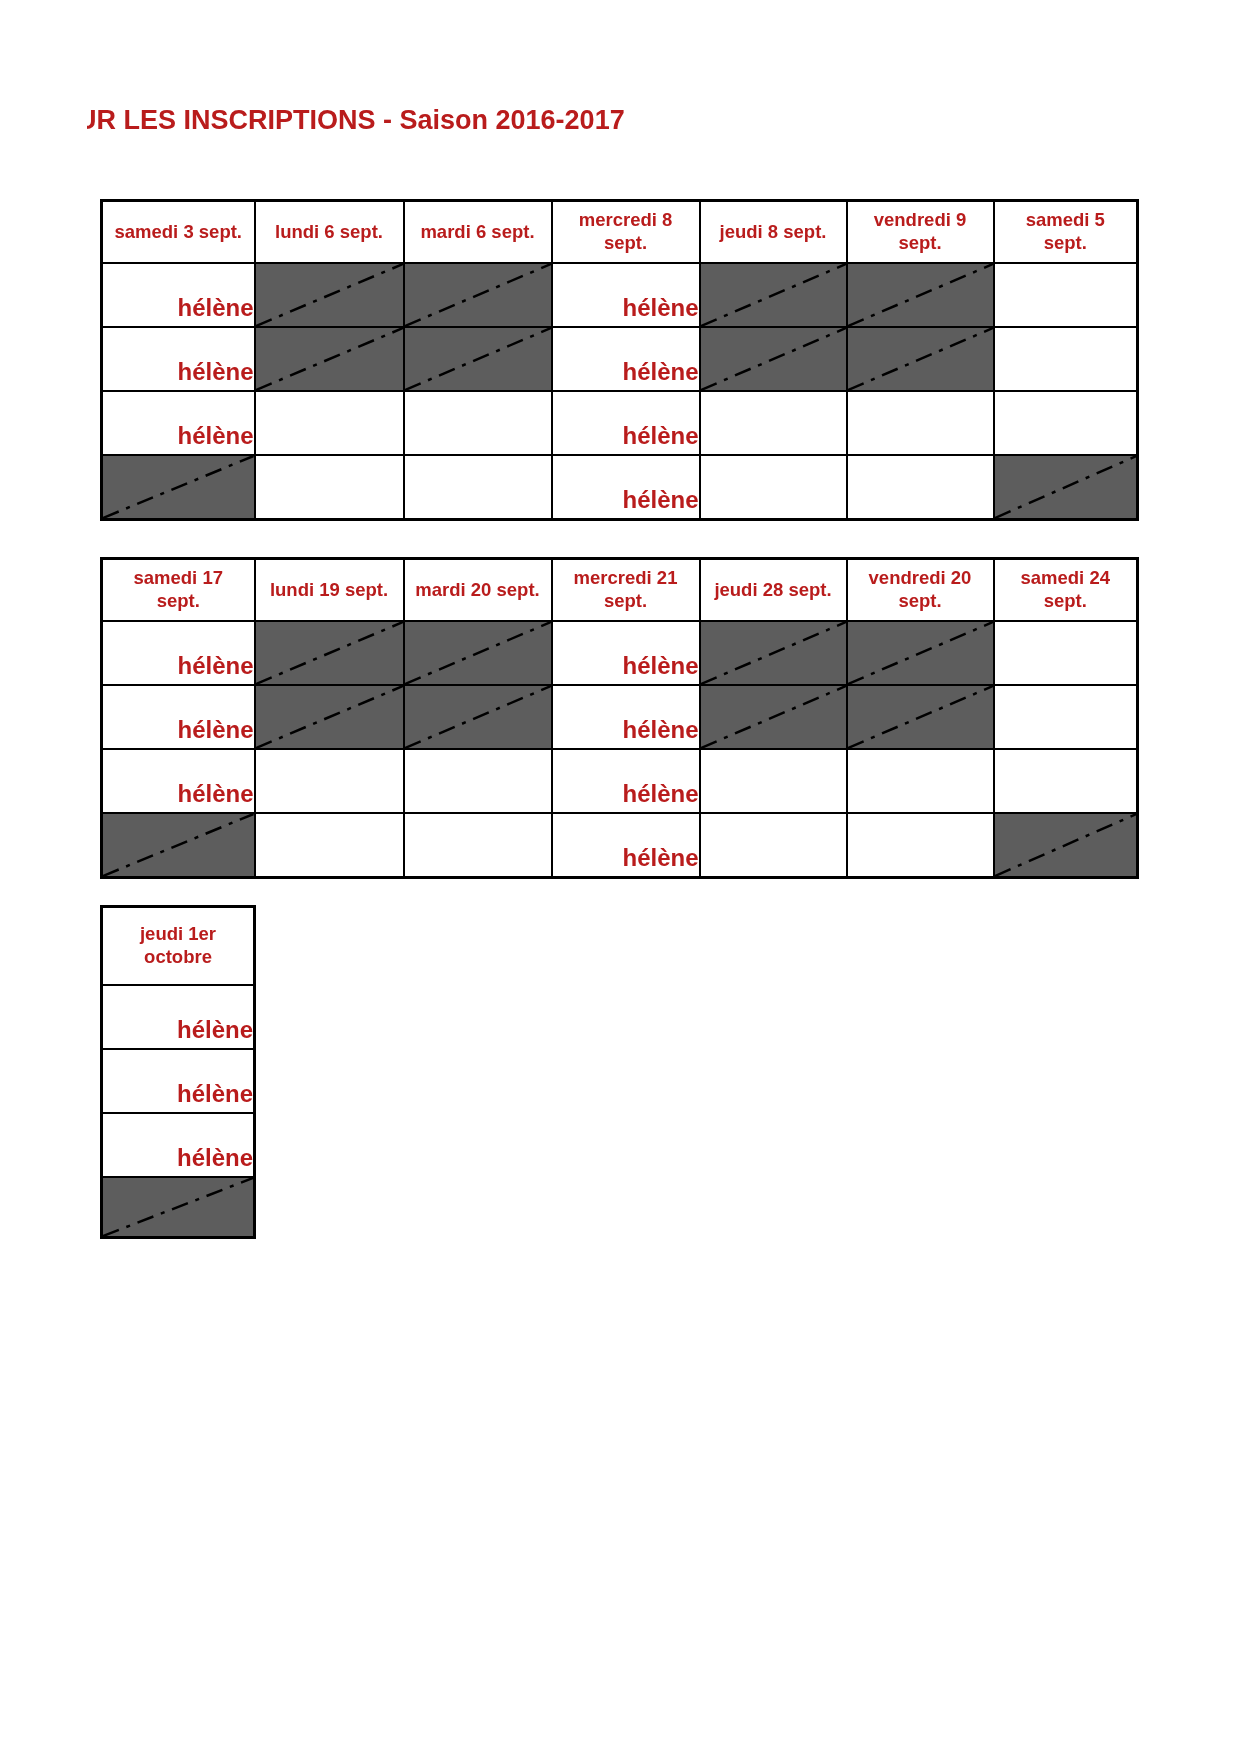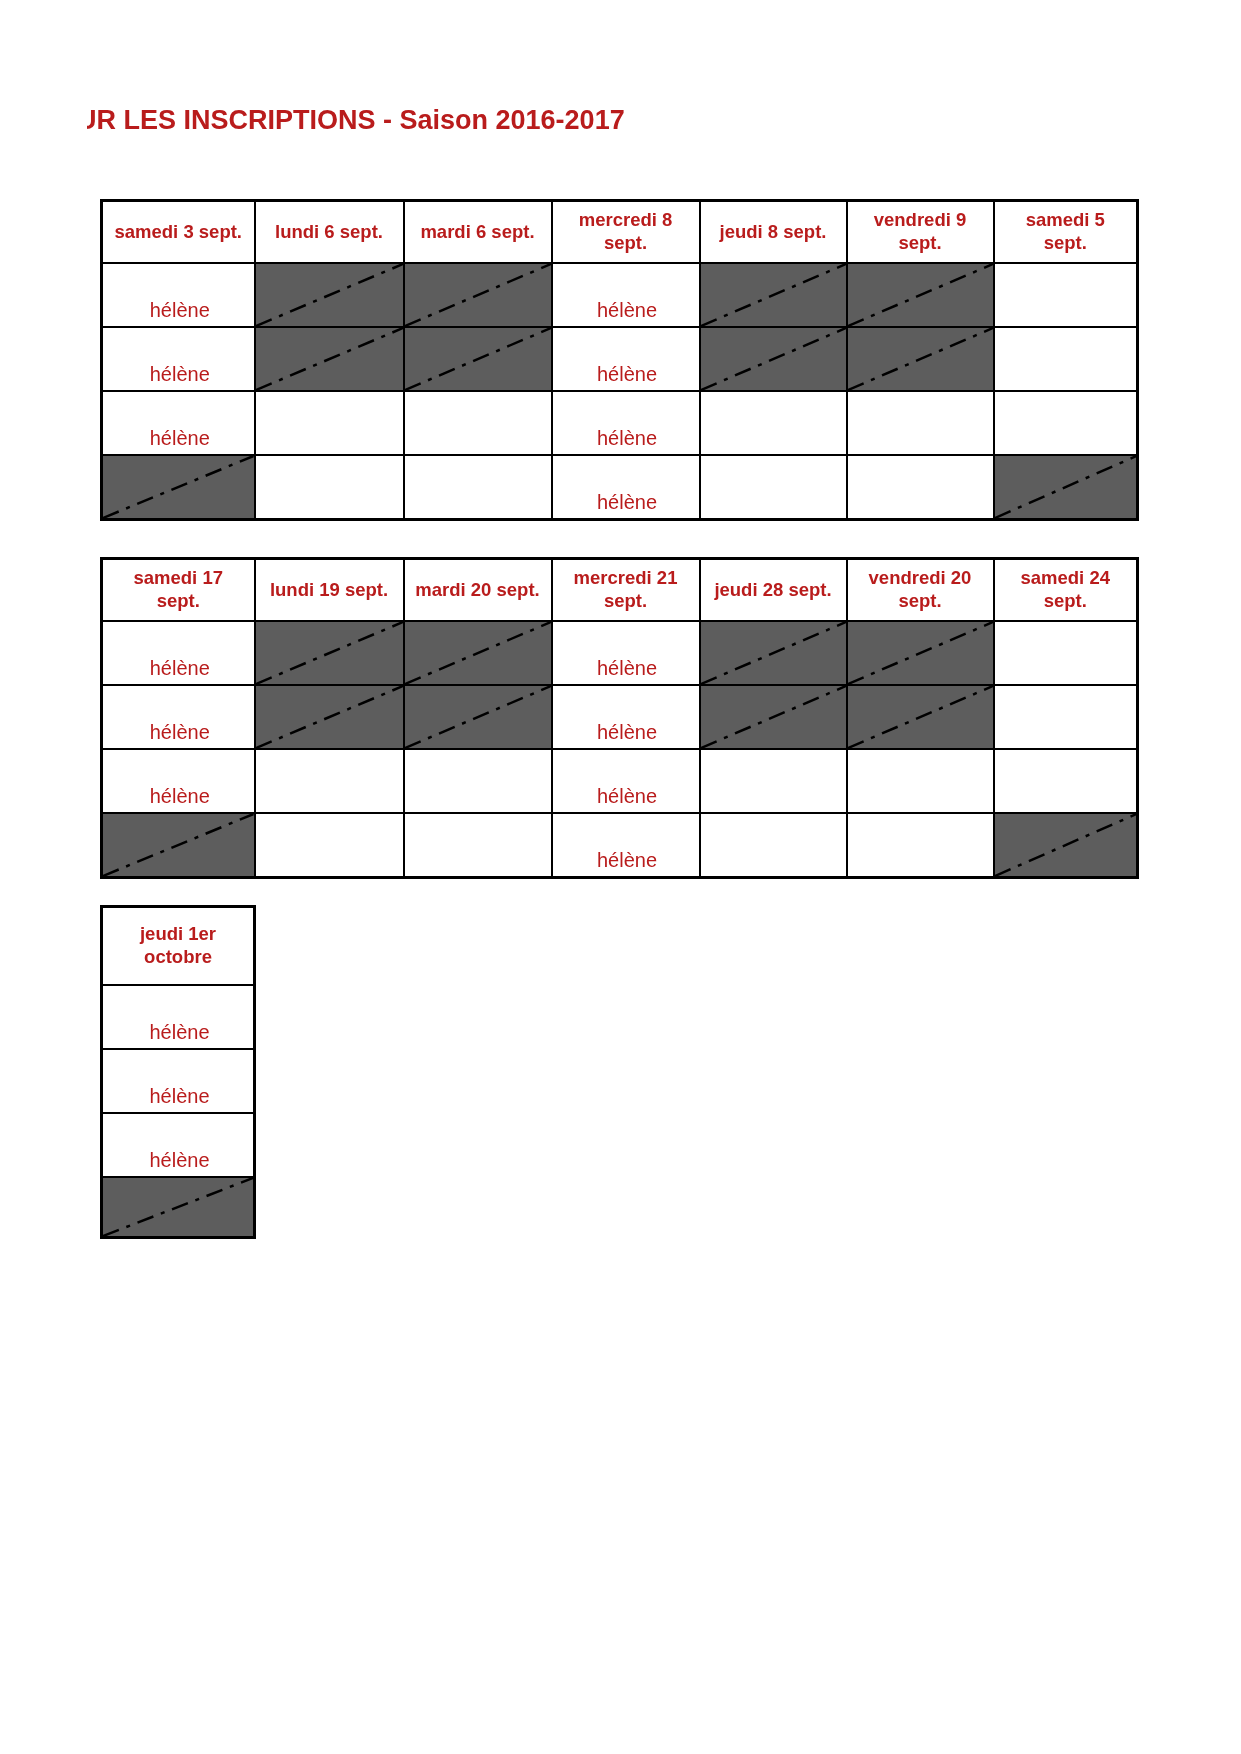--- a/index.html
+++ b/index.html
@@ -30,22 +30,22 @@
   table[data-table-index="0"]{left:100px;top:182px;margin-top:17px;}
   table[data-table-index="1"]{left:100px;top:557px;}
   table[data-table-index="2"]{left:100px;top:905px;}
   .sched th,.sched td{border:2px solid #000;overflow:hidden;}
   th.hdr{
     font-size:18.5px;font-weight:700;text-align:center;vertical-align:middle;
     height:56px;padding:2px;line-height:1.22;white-space:pre-line;
   }
   th.hdr.tall{height:72px;}
   td.cell{
-    height:58px;vertical-align:bottom;text-align:center;
-    font-size:20px;font-weight:400;padding:0 0 4px 3px;
+    height:58px;vertical-align:bottom;text-align:right;
+    font-size:24px;font-weight:700;padding:0 0 4px 3px;
   }
   td.cell.blocked{position:relative;padding:0;}
   svg.diag{position:absolute;left:0;top:0;width:100%;height:100%;display:block;}
 </style>
 </head>
 <body>
 
 <div class="page">
 
   <div class="title-clip">

